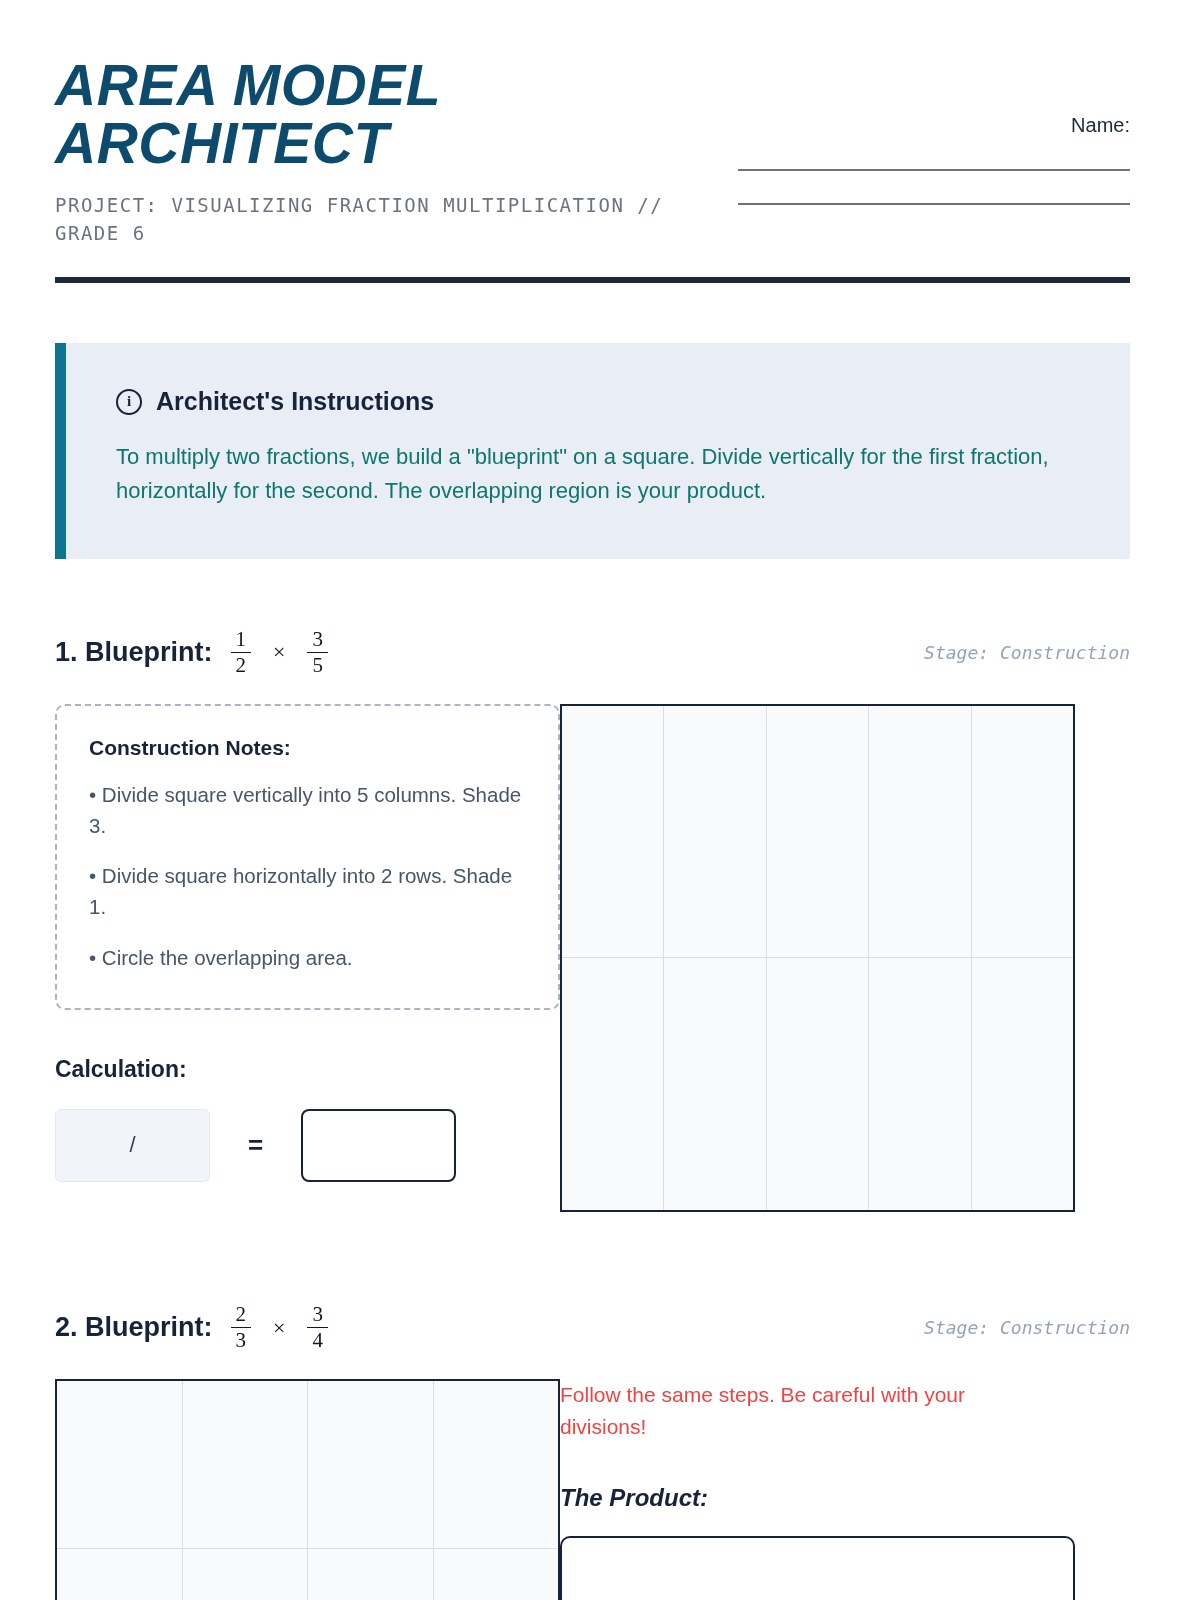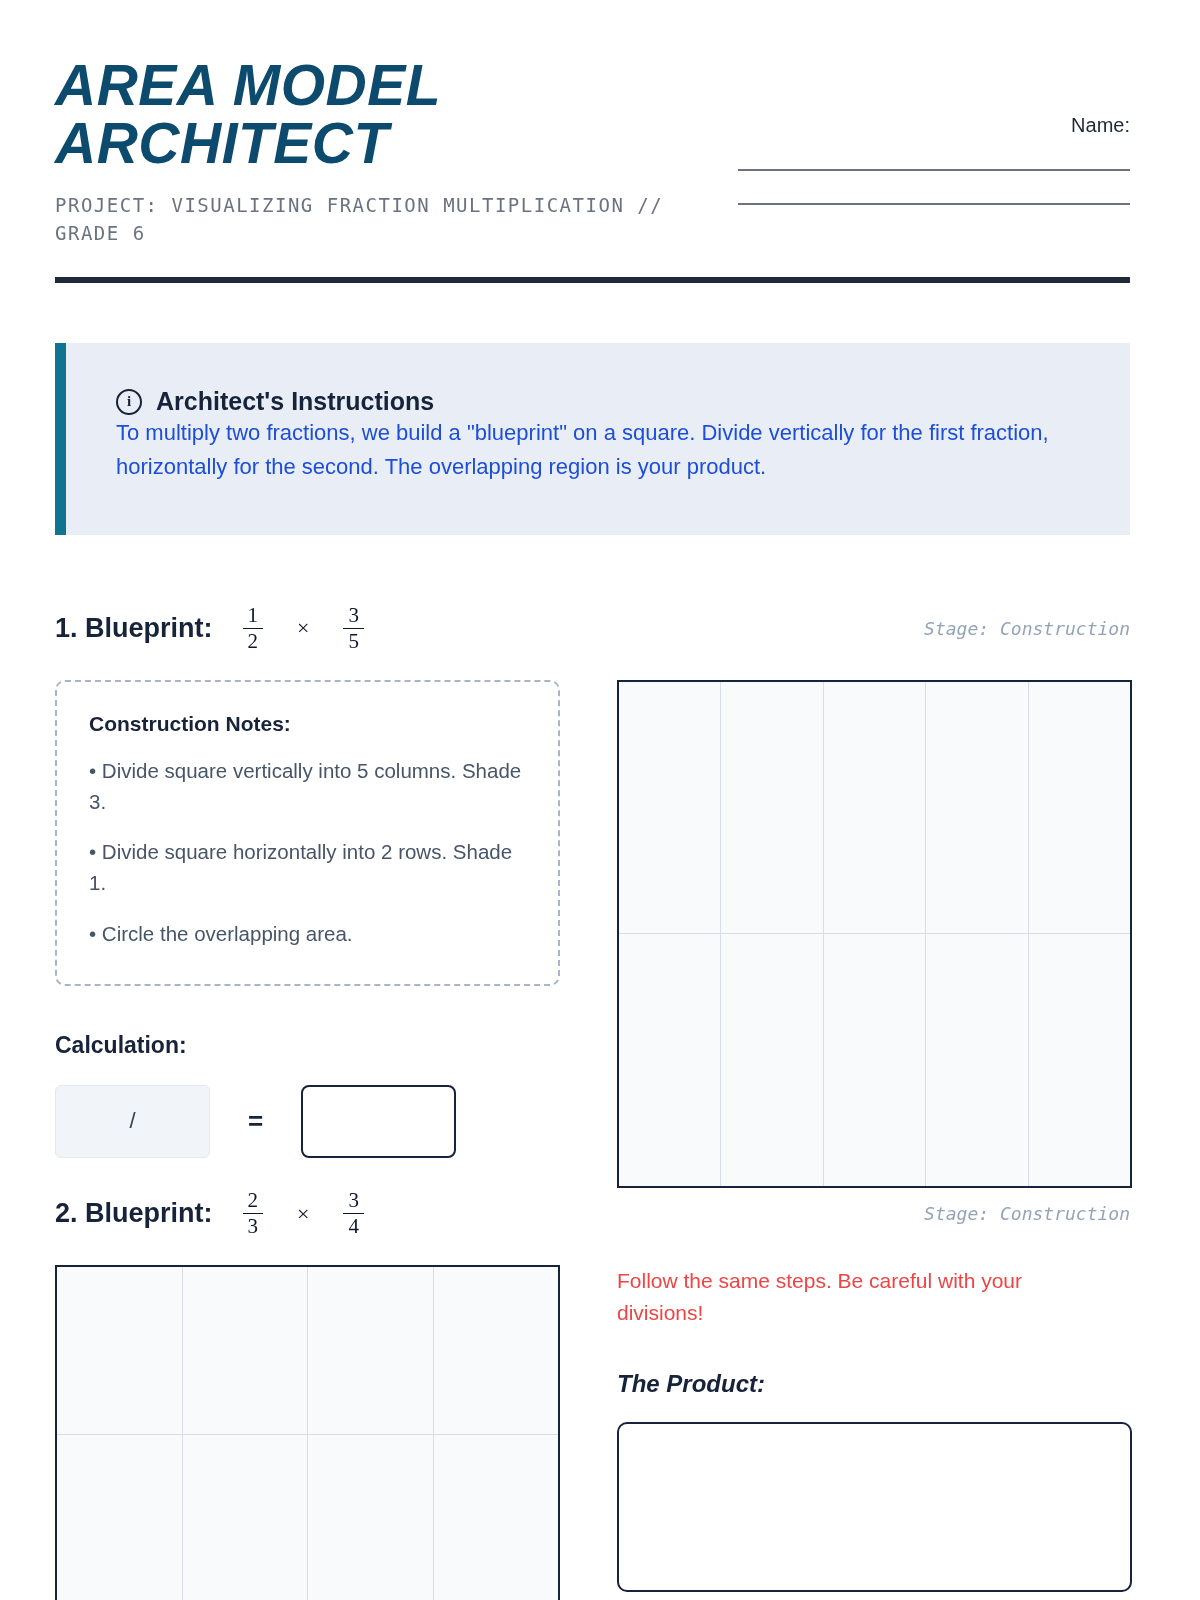--- a/index.html
+++ b/index.html
@@ -22,39 +22,39 @@
   .rule { height:6px; background:#1e293b; margin-top:30px; }
 
   
   .instructions { margin-top:60px; background:#e9eef6; border-left:11px solid #0e7490;
     padding:44px 50px 50px 50px; }
   .instructions-title-row { display:flex; align-items:center; gap:14px; }
   .info-icon { width:26px; height:26px; border:2.5px solid #17233a; border-radius:50%;
     display:inline-flex; align-items:center; justify-content:center;
     font-family:"Liberation Serif", serif; font-weight:700; font-size:15px; color:#17233a; flex:0 0 auto; }
   .instructions-title { font-size:25px; font-weight:700; color:#17233a; }
-  .instructions-body { font-size:22px; line-height:1.55; color:#1d4ed8; max-width:990px; }
+  .instructions-body { margin-top:24px; font-size:22px; line-height:1.55; color:#0f766e; max-width:990px; }
 
   
   .section-heading-row { display:flex; justify-content:space-between; align-items:center; }
   .row-1 { margin-top:68px; }
-  .row-2 { }
-  .section-heading { display:flex; align-items:center; gap:26px; }
+  .row-2 { margin-top:90px; }
+  .section-heading { display:flex; align-items:center; gap:14px; }
   .heading-text { font-size:27px; font-weight:700; color:#17233a; }
   .frac { display:inline-flex; flex-direction:column; align-items:center;
     font-family:"Liberation Serif", serif; font-size:21px; line-height:1.2;
     color:#0f172a; margin:0 4px; }
   .frac .num { padding:0 5px; }
   .frac .den { border-top:1.6px solid #0f172a; padding:0 5px; }
   .times { font-family:"Liberation Serif", serif; font-size:22px; color:#0f172a; margin:0 4px; }
   .stage { font-family:"DejaVu Sans Mono", monospace; font-style:italic;
     font-size:18px; color:#94a3b8; }
 
   
-  .columns { display:flex; gap:57px; margin-top:26px; align-items:flex-start; }
+  .columns { display:flex; margin-top:26px; align-items:flex-start; }
   .col-left { width:505px; flex:0 0 auto; }
   .col-right { width:515px; flex:0 0 auto; }
 
   
   .notes-box { border:2px dashed #a9b4c4; border-radius:10px; padding:30px 32px 34px 32px; }
   .notes-title { font-size:21px; font-weight:700; color:#17233a; }
   .note { margin-top:20px; font-size:20.5px; line-height:1.5; color:#475569; }
 
   
   .calc-label { margin-top:46px; font-size:23px; font-weight:700; color:#17233a; }

